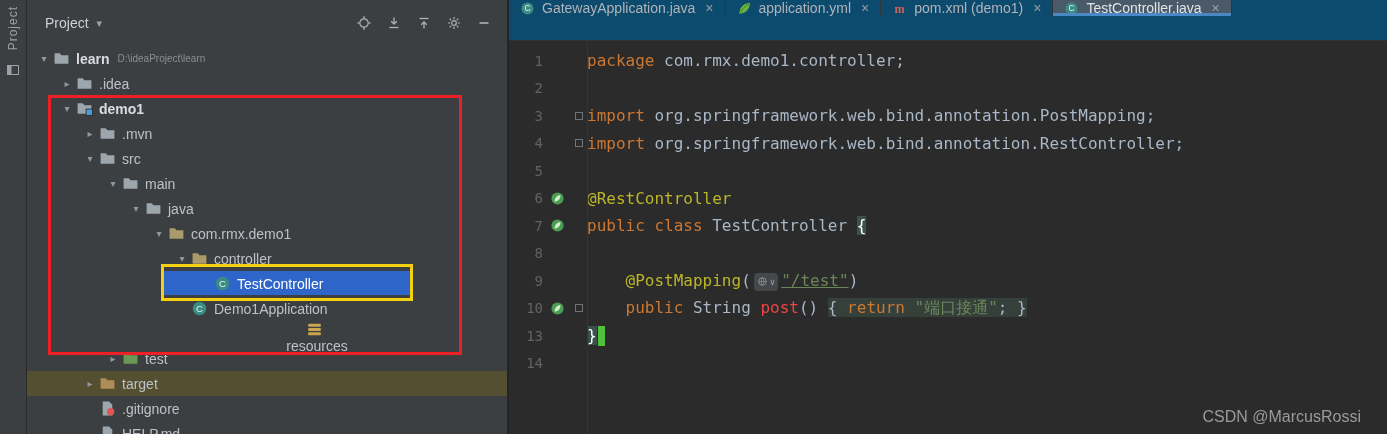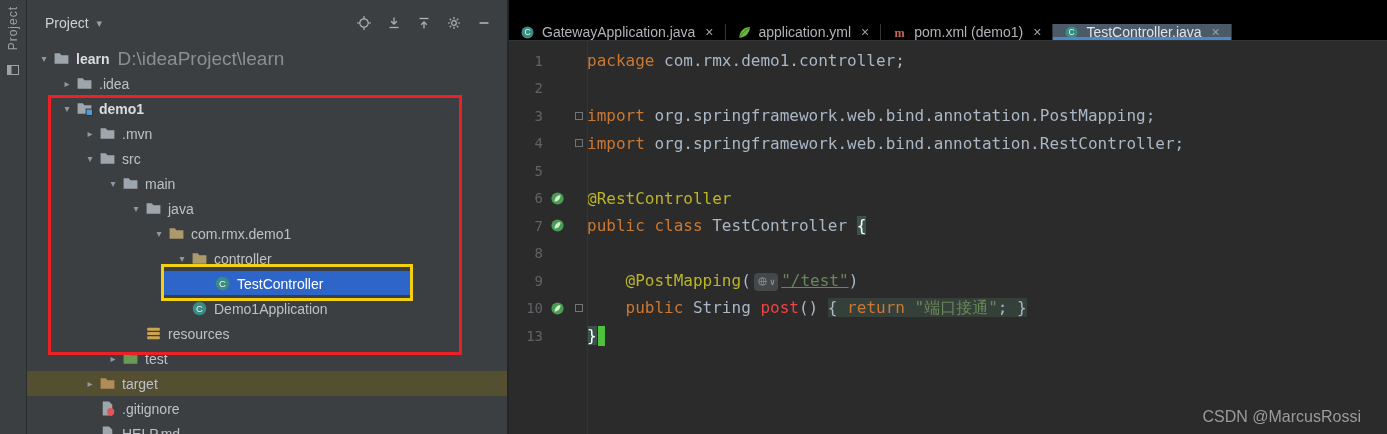--- a/index.html
+++ b/index.html
@@ -19,36 +19,36 @@
   .hdr-spacer{flex:1}
   .hicon{width:30px;height:26px;display:flex;align-items:center;justify-content:center;color:#aeb2b6;cursor:pointer}
   .tree{position:absolute;top:46px;left:0;right:0;bottom:0}
   .trow{height:25px;display:flex;align-items:center;color:#bdc1c7;font-size:14px;position:relative;z-index:2;white-space:nowrap;box-sizing:border-box}
   .trow.highlight{background:#554f32}
   .trow .chev{width:18px;color:#9197a0;font-size:10px;text-align:center;flex-shrink:0}
   .ticon{flex-shrink:0;margin-right:6px}
   .tlabel{}
   .trow.bold .tlabel{font-weight:bold;color:#d9dde3}
   .trow.selected .tlabel{color:#ffffff}
-  .hint{color:#8a8f94;margin-left:8px;font-size:19px}
+  .hint{color:#8a8f94;margin-left:8px;font-size:10px}
   .sel-rect{position:absolute;left:137px;top:225px;width:247px;height:24px;background:#2e65c9;z-index:1}
   .red-box{position:absolute;left:21px;top:95px;width:414px;height:260px;border:3px solid #ec2025;z-index:6;pointer-events:none;box-sizing:border-box}
   .yellow-box{position:absolute;left:134px;top:264px;width:252px;height:37px;border:3px solid #f3d111;z-index:7;pointer-events:none;box-sizing:border-box}
 
   
   .ic-folder{color:#9da5ad}
   .ic-package{color:#ab9a6a}
   .ic-resources{color:#c9a550}
   .ic-test{color:#6a9955}
   .ic-excluded{color:#b08d57}
   .ic-file{color:#9da5ad}
 
   
   .editor{flex:1;position:relative;background:#2b2b2b;display:flex;flex-direction:column;border-left:2px solid #232527;min-width:0}
-  .tabbar{height:40px;background:#000000;display:flex;align-items:flex-end;border-bottom:1px solid #313335;overflow:hidden;flex-shrink:0}
+  .tabbar{height:40px;background:#0c4a6e;display:flex;align-items:flex-start;border-bottom:1px solid #313335;overflow:hidden;flex-shrink:0}
   .tab{display:flex;align-items:center;gap:7px;padding:0 11px;font-size:14px;color:#b0b3b8;border-right:1px solid #323539;position:relative;cursor:pointer;flex-shrink:0}
   .tab.active{background:#4b5a68;color:#e0e4e9}
   .tab.active::after{content:"";position:absolute;left:0;right:0;bottom:0;height:3px;background:#4a88c7}
   .tab-close{color:#9ba0a6;font-size:14px;margin-left:3px}
 
   .code{flex:1;position:relative;padding-top:6px;font-family:"DejaVu Sans Mono",monospace;font-size:16px;overflow:hidden}
   .code::before{content:"";position:absolute;left:78px;top:0;bottom:0;width:1px;background:#323438}
   .cline{display:flex;height:27.5px;align-items:center}
   .lnum{width:34px;text-align:right;color:#606366;font-size:14px;flex-shrink:0;font-family:"DejaVu Sans Mono",monospace}
   .gcol{width:28px;display:flex;justify-content:center;align-items:center;flex-shrink:0}
@@ -253,21 +253,21 @@
           </svg>
           <span class="tlabel">TestController</span>
         </div>
         <div class="trow" style="padding-left: 146px;">
           <span class="chev"></span>
           <svg width="17" height="17" class="ticon ">
             <use href="#i-class"></use>
           </svg>
           <span class="tlabel">Demo1Application</span>
         </div>
-        <div class="trow" style="padding-left: 100px;">
+        <div class="trow" style="padding-left: 100px; flex-direction: column;">
           <span class="chev"></span>
           <svg width="17" height="17" class="ticon ic-resources">
             <use href="#i-stack"></use>
           </svg>
           <span class="tlabel">resources</span>
         </div>
         <div class="trow" style="padding-left: 77px;">
           <span class="chev">▸</span>
           <svg width="17" height="17" class="ticon ic-test">
             <use href="#i-folder"></use>
@@ -411,17 +411,23 @@
             <span class="fold-marker"></span>
           </div>
           <div class="ltext"><span class="seg-pl">    </span><span class="seg-kw">public </span><span class="seg-pl">String </span><span class="seg-meth">post</span><span class="seg-pl">() </span><span class="seg-pl bg-fold">{ </span><span class="seg-kw bg-fold">return </span><span class="seg-str bg-fold">"端口接通"</span><span class="seg-pl bg-fold">; }</span></div>
         </div>
         <div class="cline">
           <div class="lnum">13</div>
           <div class="gcol"></div>
           <div class="fcol"></div>
           <div class="ltext"><span class="seg-brace">}</span><span class="caret"></span></div>
         </div>
+        <div class="cline">
+          <div class="lnum">14</div>
+          <div class="gcol"></div>
+          <div class="fcol"></div>
+          <div class="ltext"></div>
+        </div>
       </div>
     <div class="watermark">CSDN @MarcusRossi</div>
   </div>
 
 </div>
 
 </body></html>

